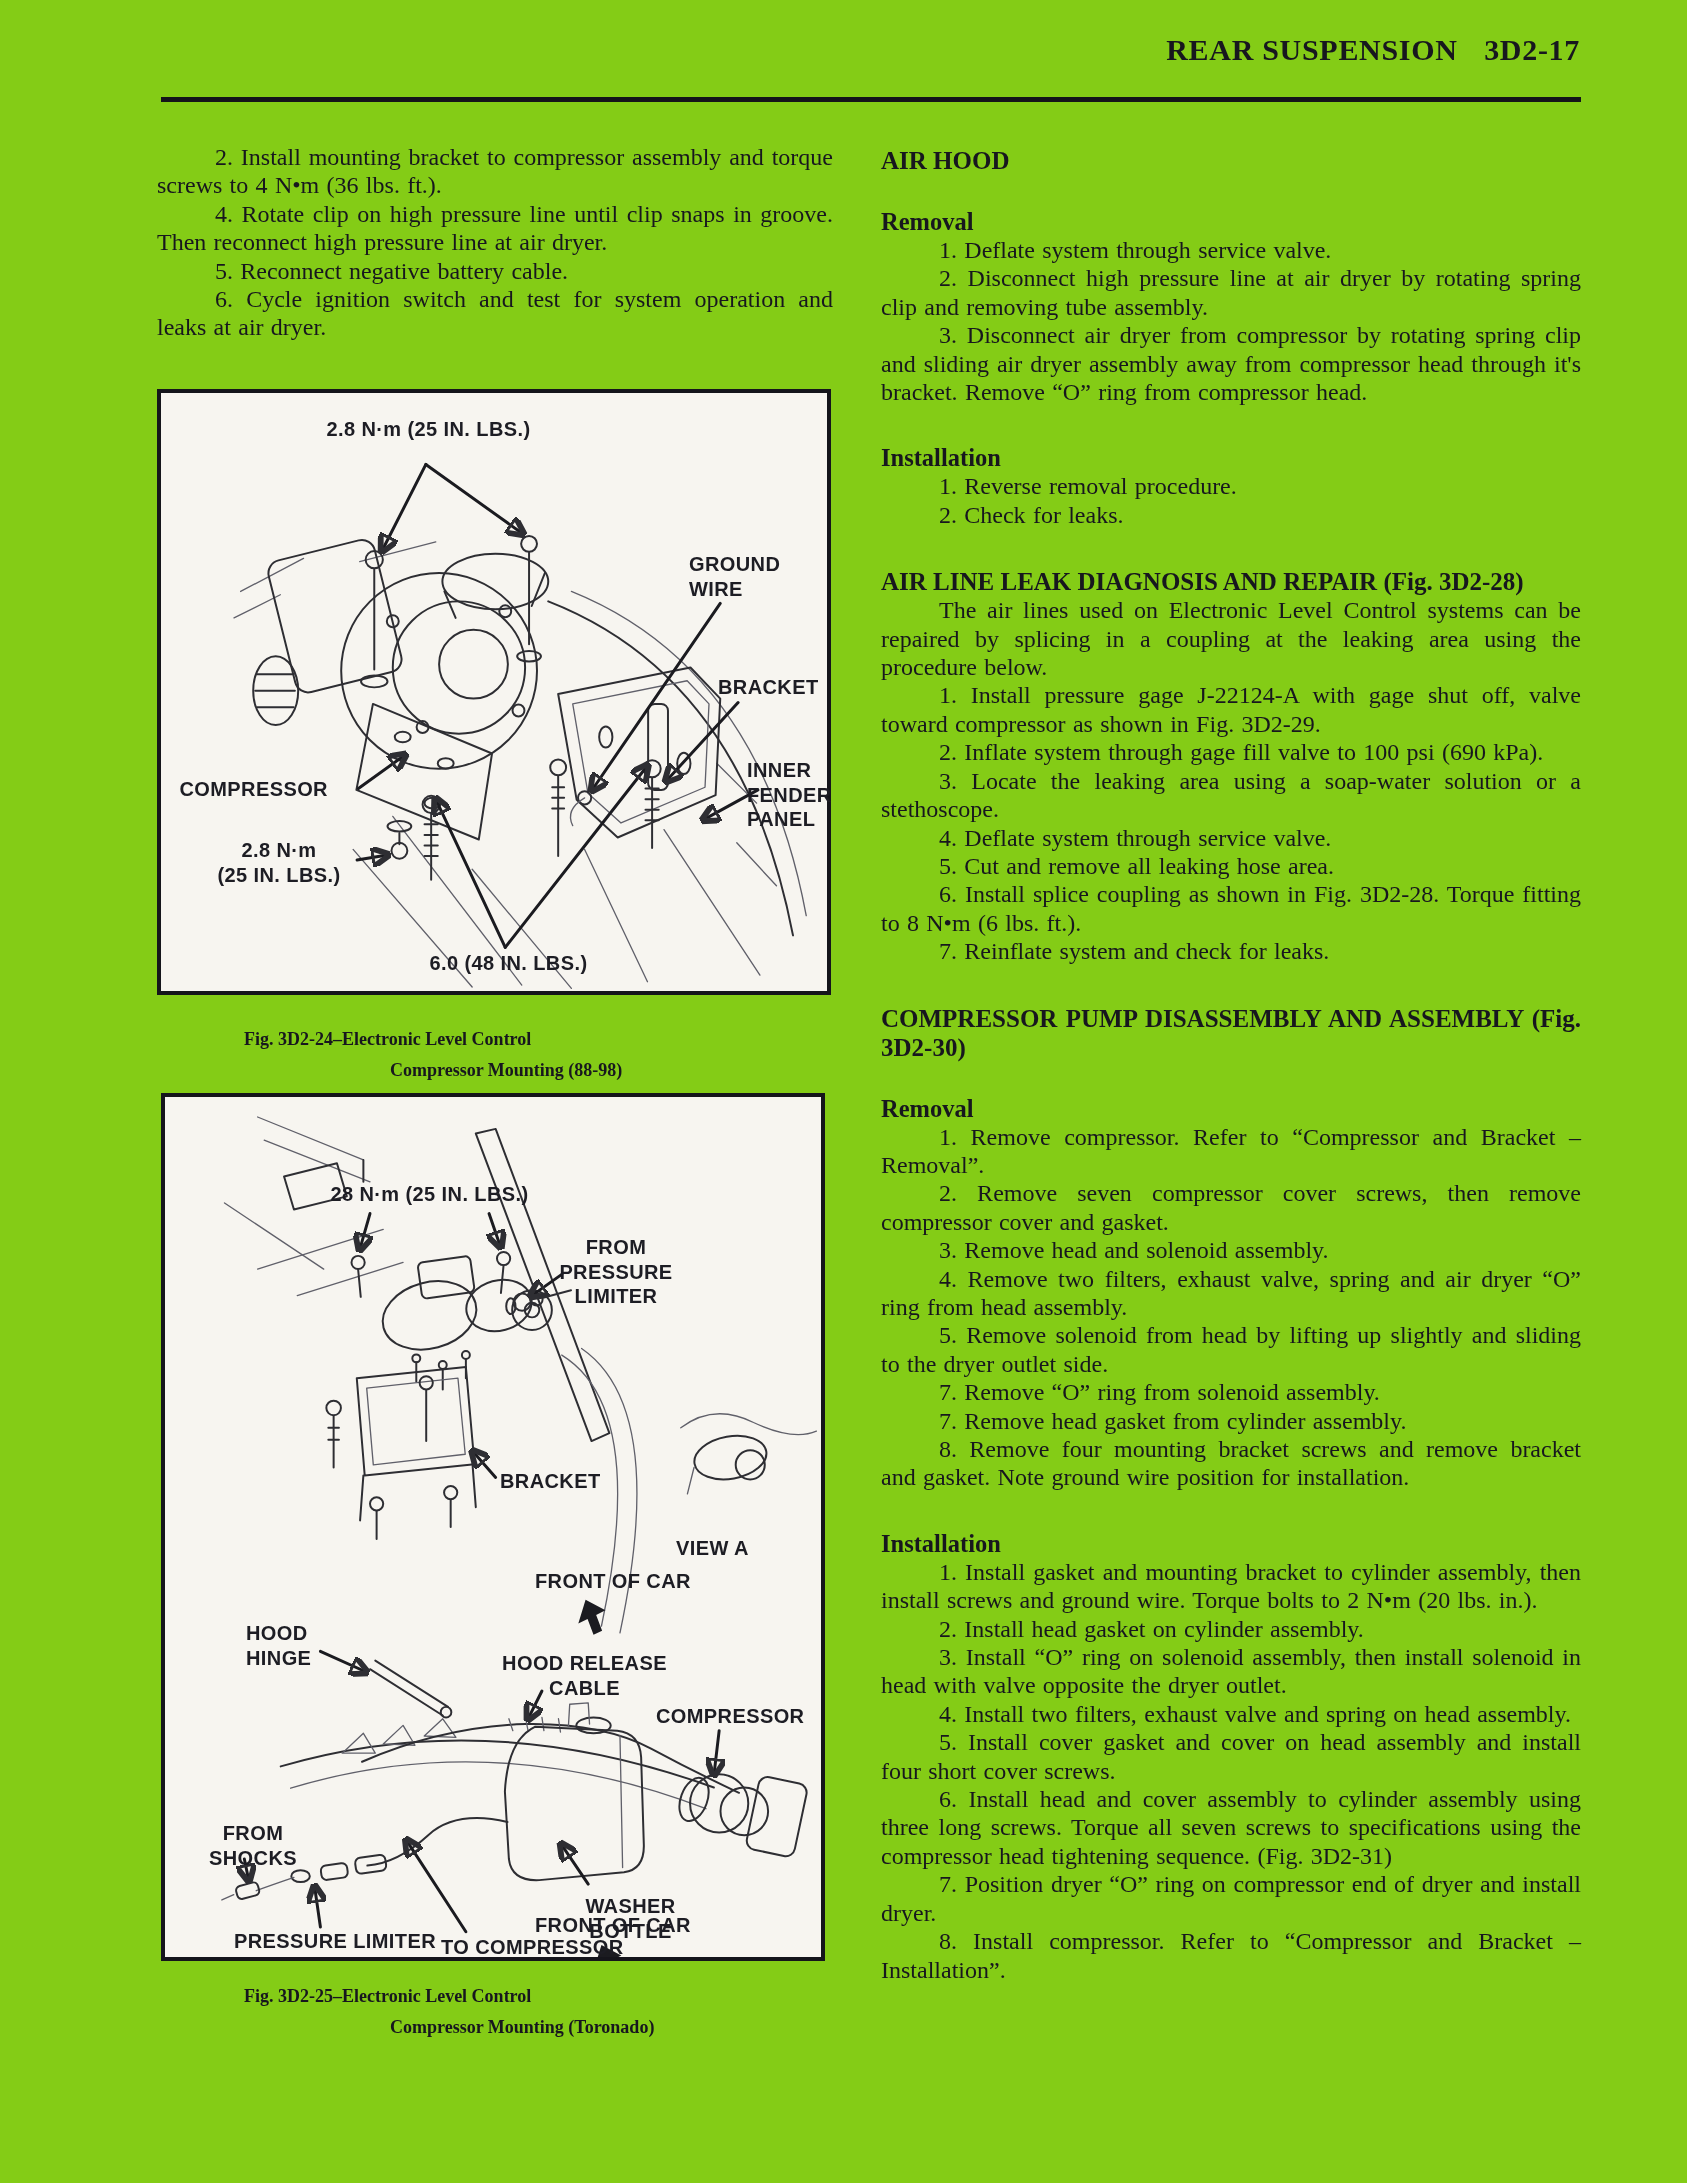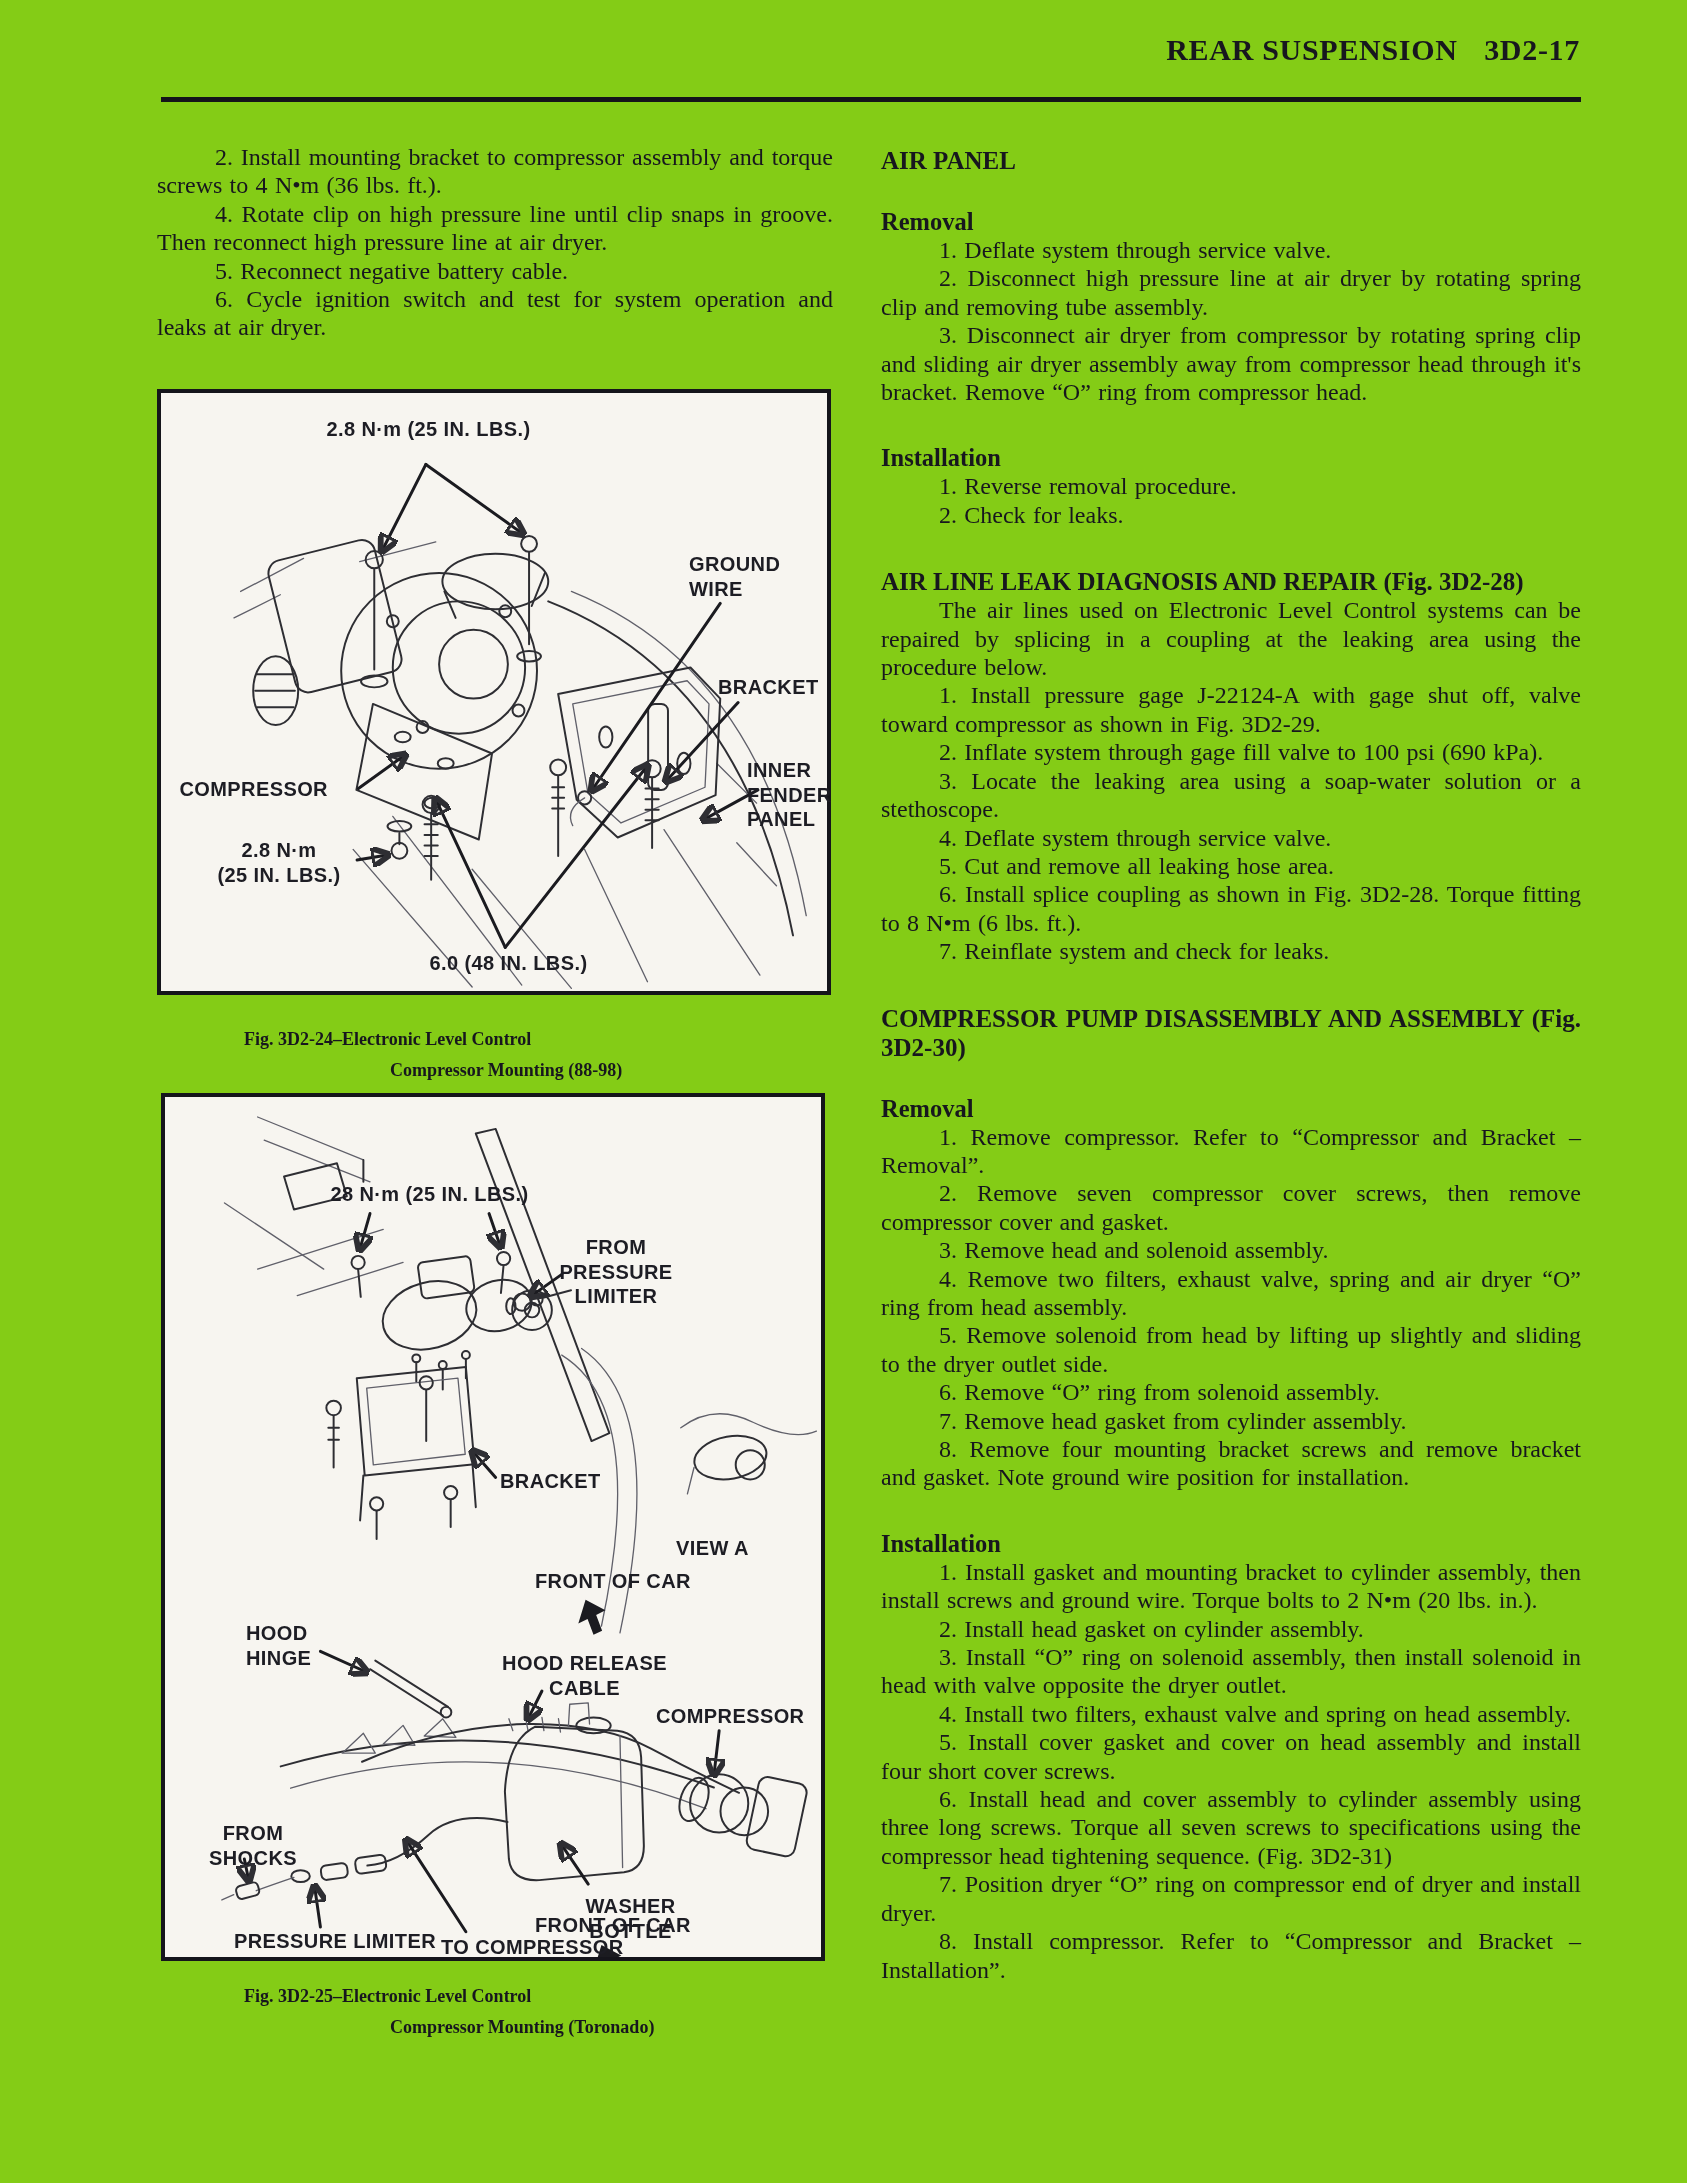--- a/index.html
+++ b/index.html
@@ -309,21 +309,21 @@
       <div class="lbl" style="left:370px; top:816px;">FRONT OF CAR</div>
     </div>
 
     <div class="caption cap2">
       <div class="cap-l1">Fig. 3D2-25–Electronic Level Control</div>
       <div class="cap-l2">Compressor Mounting (Toronado)</div>
     </div>
   </div>
 
   <div class="col-right">
-    <h2 class="sec">AIR PANEL</h2>
+    <h2 class="sec">AIR HOOD</h2>
 
     <h3 class="sub mt1">Removal</h3>
     <p class="step">1. Deflate system through service valve.</p>
     <p class="step">2. Disconnect high pressure line at air dryer by rotating spring clip and removing tube assembly.</p>
     <p class="step">3. Disconnect air dryer from compressor by rotating spring clip and sliding air dryer assembly away from compressor head through it's bracket. Remove “O” ring from compressor head.</p>
 
     <h3 class="sub mt2">Installation</h3>
     <p class="step">1. Reverse removal procedure.</p>
     <p class="step">2. Check for leaks.</p>
 
@@ -338,21 +338,21 @@
     <p class="step">7. Reinflate system and check for leaks.</p>
 
     <h2 class="sec mt3">COMPRESSOR PUMP DISASSEMBLY AND ASSEMBLY (Fig. 3D2-30)</h2>
 
     <h3 class="sub mt1">Removal</h3>
     <p class="step">1. Remove compressor. Refer to “Compressor and Bracket – Removal”.</p>
     <p class="step">2. Remove seven compressor cover screws, then remove compressor cover and gasket.</p>
     <p class="step">3. Remove head and solenoid assembly.</p>
     <p class="step">4. Remove two filters, exhaust valve, spring and air dryer “O” ring from head assembly.</p>
     <p class="step">5. Remove solenoid from head by lifting up slightly and sliding to the dryer outlet side.</p>
-    <p class="step">6. Remove “O” ring from solenoid assembly.</p>
+    <p class="step">7. Remove “O” ring from solenoid assembly.</p>
     <p class="step">7. Remove head gasket from cylinder assembly.</p>
     <p class="step">8. Remove four mounting bracket screws and remove bracket and gasket. Note ground wire position for installation.</p>
 
     <h3 class="sub mt2">Installation</h3>
     <p class="step">1. Install gasket and mounting bracket to cylinder assembly, then install screws and ground wire. Torque bolts to 2 N•m (20 lbs. in.).</p>
     <p class="step">2. Install head gasket on cylinder assembly.</p>
     <p class="step">3. Install “O” ring on solenoid assembly, then install solenoid in head with valve opposite the dryer outlet.</p>
     <p class="step">4. Install two filters, exhaust valve and spring on head assembly.</p>
     <p class="step">5. Install cover gasket and cover on head assembly and install four short cover screws.</p>
     <p class="step">6. Install head and cover assembly to cylinder assembly using three long screws. Torque all seven screws to specifications using the compressor head tightening sequence. (Fig. 3D2-31)</p>

